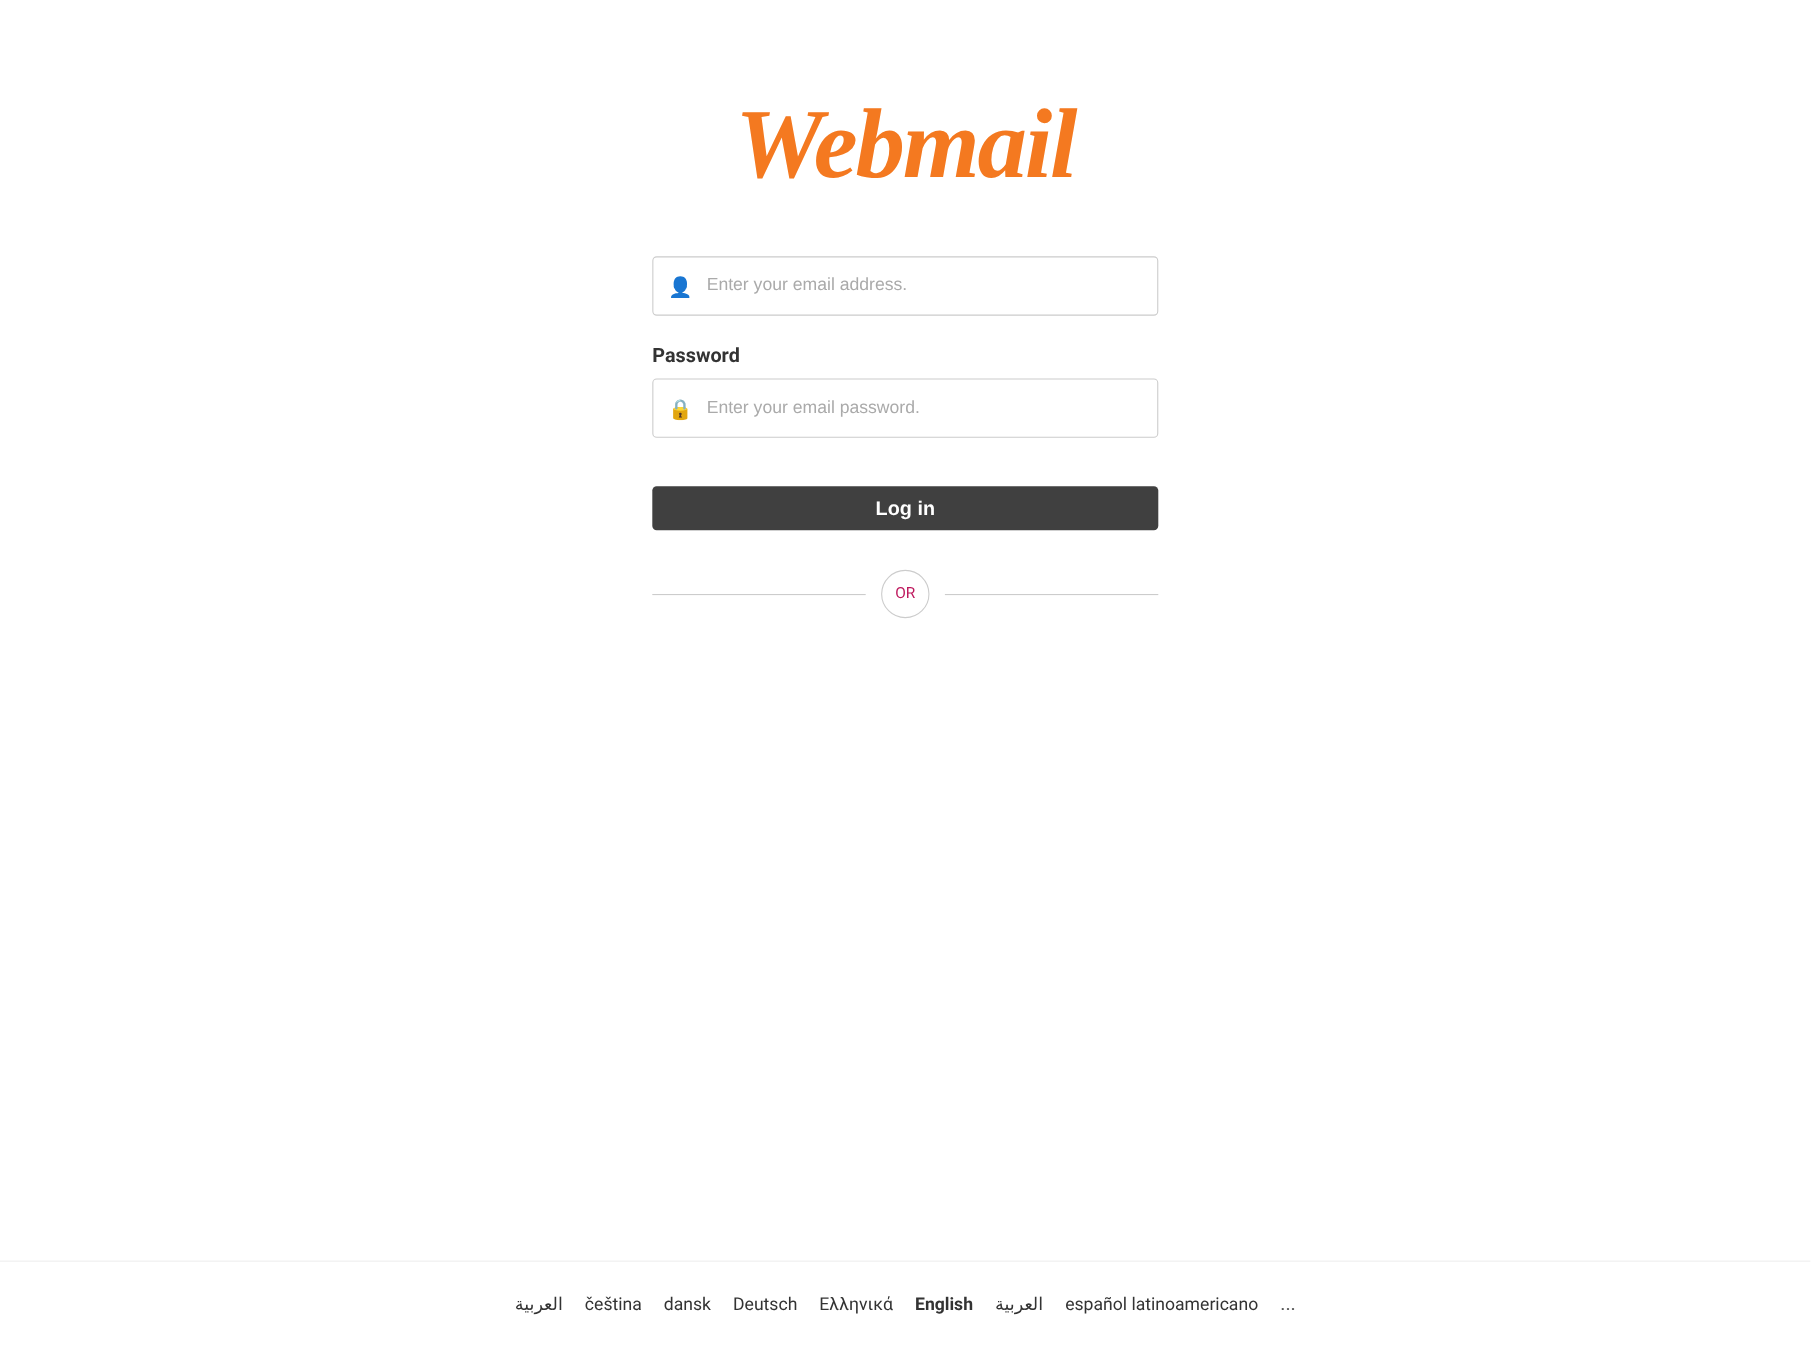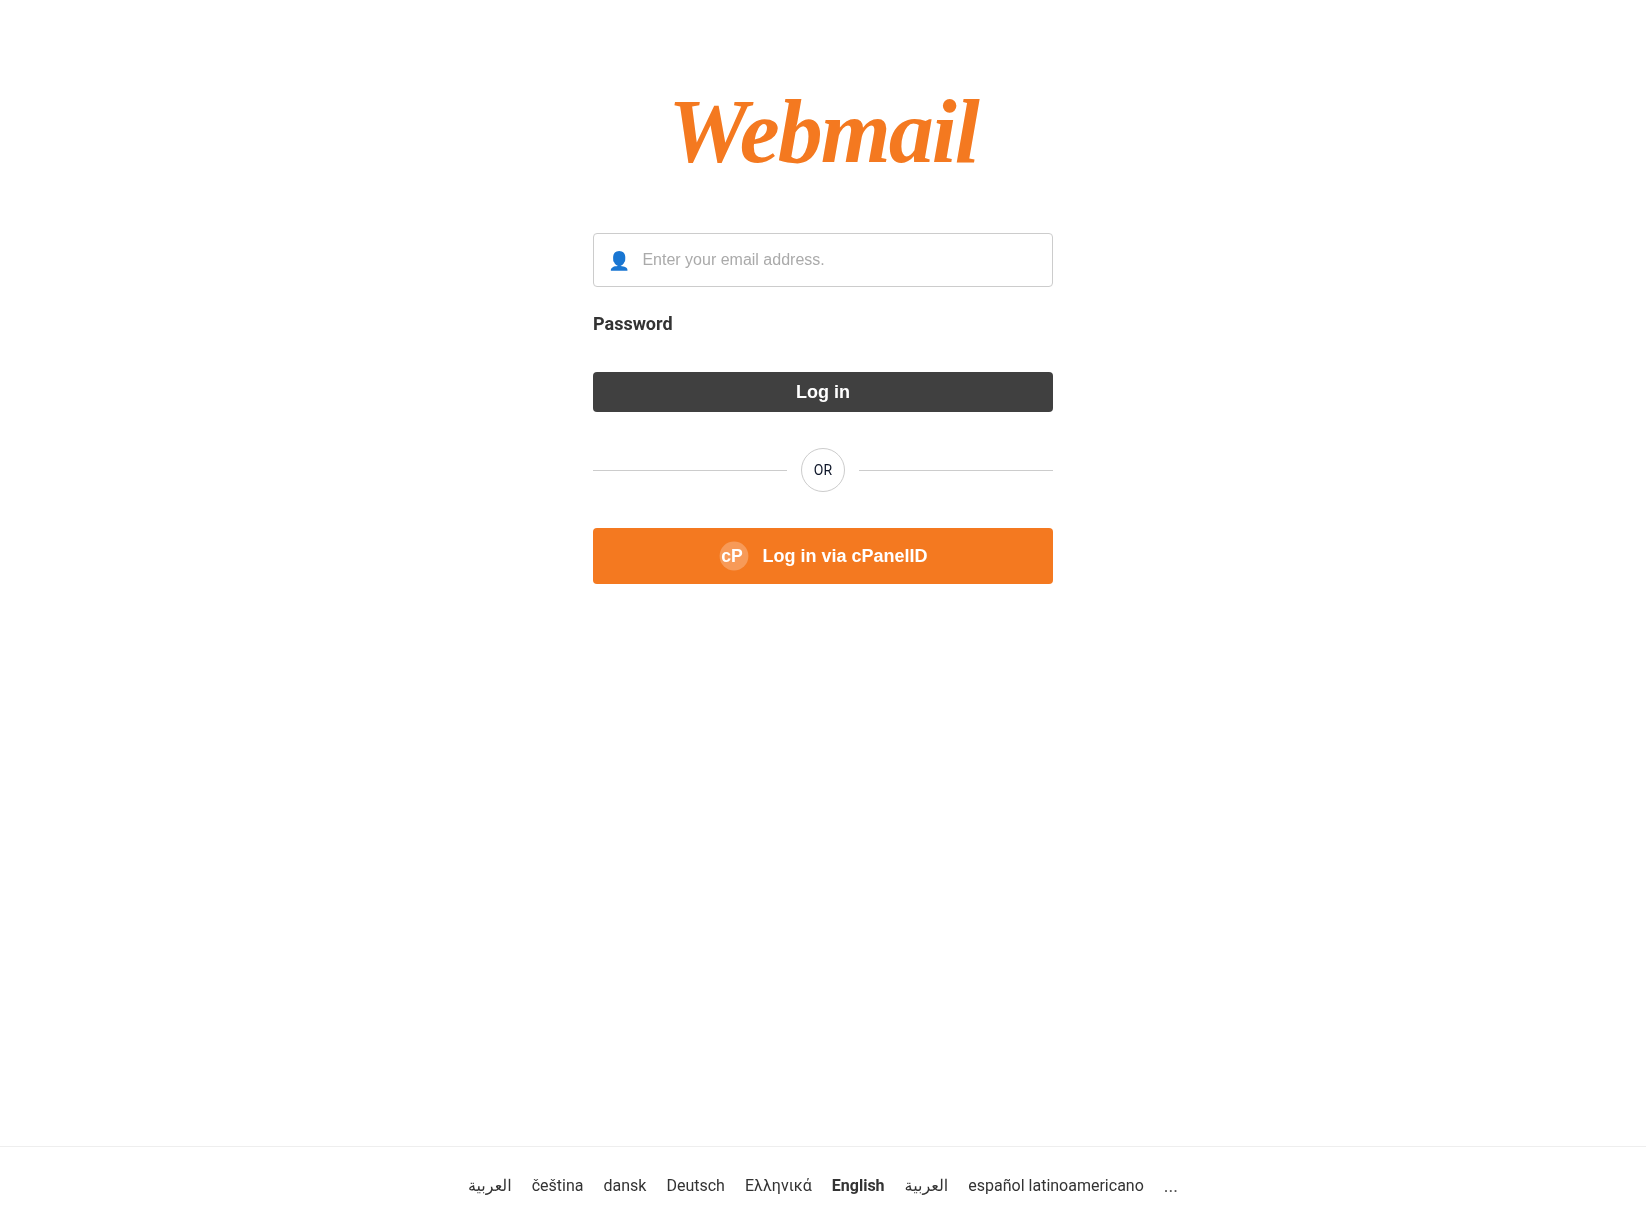--- a/index.html
+++ b/index.html
@@ -119,21 +119,21 @@
 
     .or-circle {
       width: 44px;
       height: 44px;
       border-radius: 50%;
       border: 1px solid #cccccc;
       display: flex;
       align-items: center;
       justify-content: center;
       font-size: 14px;
-      color: #0f172a;
+      color: #be185d;
       margin: 0 14px;
       background: #ffffff;
     }
 
     .cpanel-button {
       width: 100%;
       height: 56px;
       background-color: #f47920;
       border: none;
       border-radius: 4px;
@@ -214,39 +214,34 @@
 
     <div class="email-section">
       <div class="input-wrapper">
         <span class="input-icon user-icon"></span>
         <input type="email" class="input-field" placeholder="Enter your email address." style="">
       </div>
     </div>
 
     <div class="password-section">
       <div class="field-label">Password</div>
+      <div class="input-wrapper">
+        <span class="input-icon lock-icon"></span>
+        <input type="password" class="input-field" placeholder="Enter your email password." style="">
+      </div>
     </div>
 
     <button class="login-button">Log in</button>
 
     <div class="or-divider">
       <div class="or-line"></div>
       <div class="or-circle">OR</div>
       <div class="or-line"></div>
     </div>
 
-    <button class="cpanel-button">
-      <span class="cpanel-logo">
-        <svg viewBox="0 0 40 40" fill="none" xmlns="http://www.w3.org/2000/svg">
-          <circle cx="20" cy="20" r="18" fill="white" opacity="0.25"></circle>
-          <text x="4" y="28" font-size="22" font-weight="900" fill="white" font-family="Arial, sans-serif">cP</text>
-        </svg>
-      </span>
-      <span>Log in via cPanelID</span>
-    </button>
 
   </div>
 </div>
 
 <div class="language-bar">
   <a class="lang-item">العربية</a>
   <a class="lang-item">čeština</a>
   <a class="lang-item">dansk</a>
   <a class="lang-item">Deutsch</a>
   <a class="lang-item">Ελληνικά</a>

